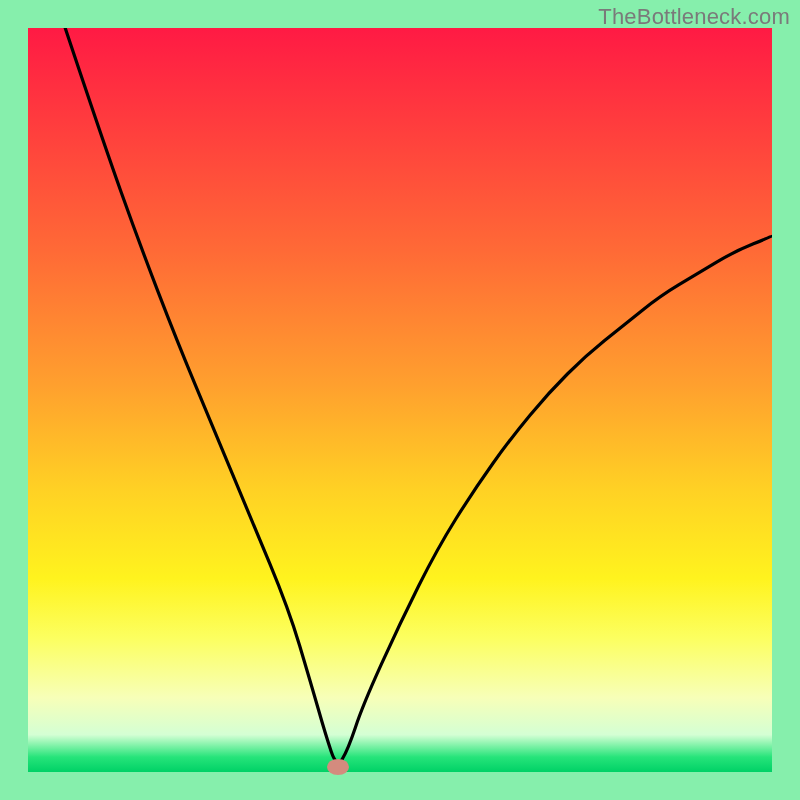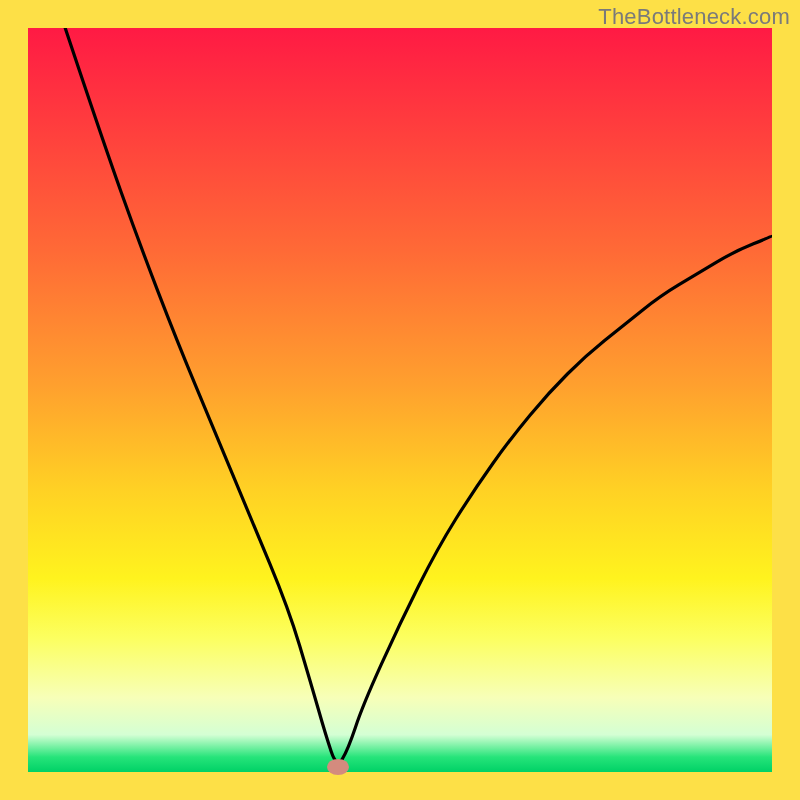--- a/index.html
+++ b/index.html
@@ -8,21 +8,21 @@
     width: 800px;
     height: 800px;
     overflow: hidden;
     background: #000;
     font-family: Arial, Helvetica, sans-serif;
   }
   .frame {
     position: relative;
     width: 800px;
     height: 800px;
-    background: #fde047;
+    background: #86efac;
   }
   .plot-area {
     position: absolute;
     left: 28px;
     top: 28px;
     width: 744px;
     height: 744px;
     
     background: linear-gradient(
       to bottom,

